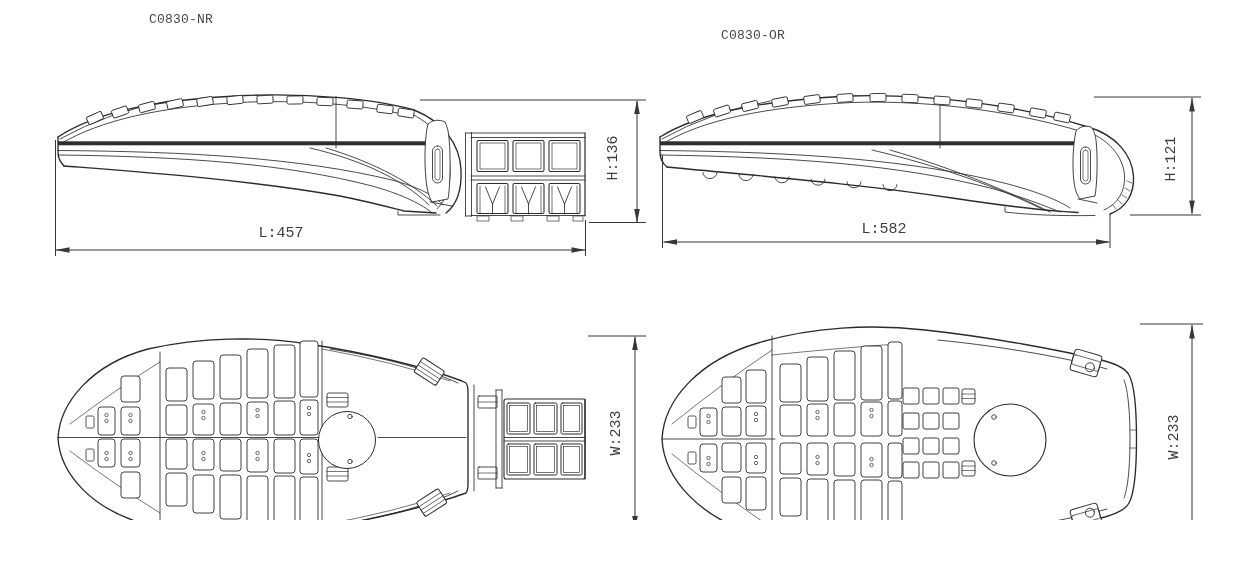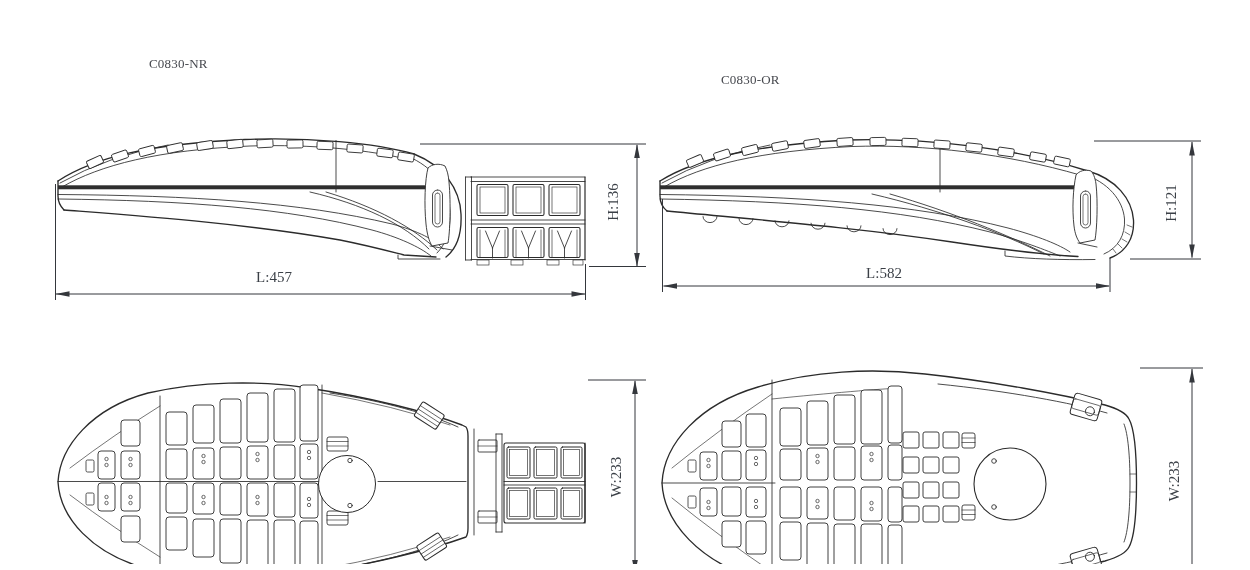--- a/index.html
+++ b/index.html
@@ -1,17 +1,17 @@
 <!DOCTYPE html>
 <html><head>
 <meta charset="utf-8">
 <style>
   html,body{margin:0;padding:0;background:#ffffff;}
   #stage{position:relative;width:1250px;height:520px;background:#ffffff;overflow:hidden;
-         font-family:Liberation Serif, serif;margin-top:44px;}
+         font-family:Liberation Mono, monospace;}
   svg{position:absolute;left:0;top:0;}
   .lbl{position:absolute;white-space:nowrap;}
   .model{font-size:13px;color:#46484e;letter-spacing:.2px;}
   .dimtx{font-size:15px;color:#3a3f46;}
   .hor{transform:translate(-50%,-50%);}
   .rot{transform:translate(-50%,-50%) rotate(-90deg);}
   
   .o{stroke:#2b2b2b;fill:none;stroke-width:1.35;stroke-linecap:round;stroke-linejoin:round;}
   .d{stroke:#2b2b2b;fill:none;stroke-width:.85;stroke-linecap:round;stroke-linejoin:round;}
   .t{stroke:#2b2b2b;fill:none;stroke-width:.65;stroke-linecap:round;}
@@ -379,21 +379,21 @@
       <polygon class="ar" points="1192,324.5 1189.2,338.5 1194.8,338.5"></polygon>
       <polygon class="ar" points="1192,549.5 1189.2,535.5 1194.8,535.5"></polygon>
     </g>
   </g>
 </svg>
 
 <div class="lbl model" style="left:149px;top:12px;">C0830-NR</div>
 <div class="lbl model" style="left:721px;top:28px;">C0830-OR</div>
 
 <div class="lbl dimtx rot" style="left:613px;top:158px;">H:136</div>
-<div class="lbl dimtx hor" style="left:274px;top:233px;">L:457</div>
+<div class="lbl dimtx hor" style="left:281px;top:233px;">L:457</div>
 
 <div class="lbl dimtx rot" style="left:1171px;top:159px;">H:121</div>
 <div class="lbl dimtx hor" style="left:884px;top:229px;text-align:right;">L:582</div>
 
 <div class="lbl dimtx rot" style="left:616px;top:433px;">W:233</div>
 <div class="lbl dimtx rot" style="left:1174px;top:437px;">W:233</div>
 
 </div>
 
 </body></html>

